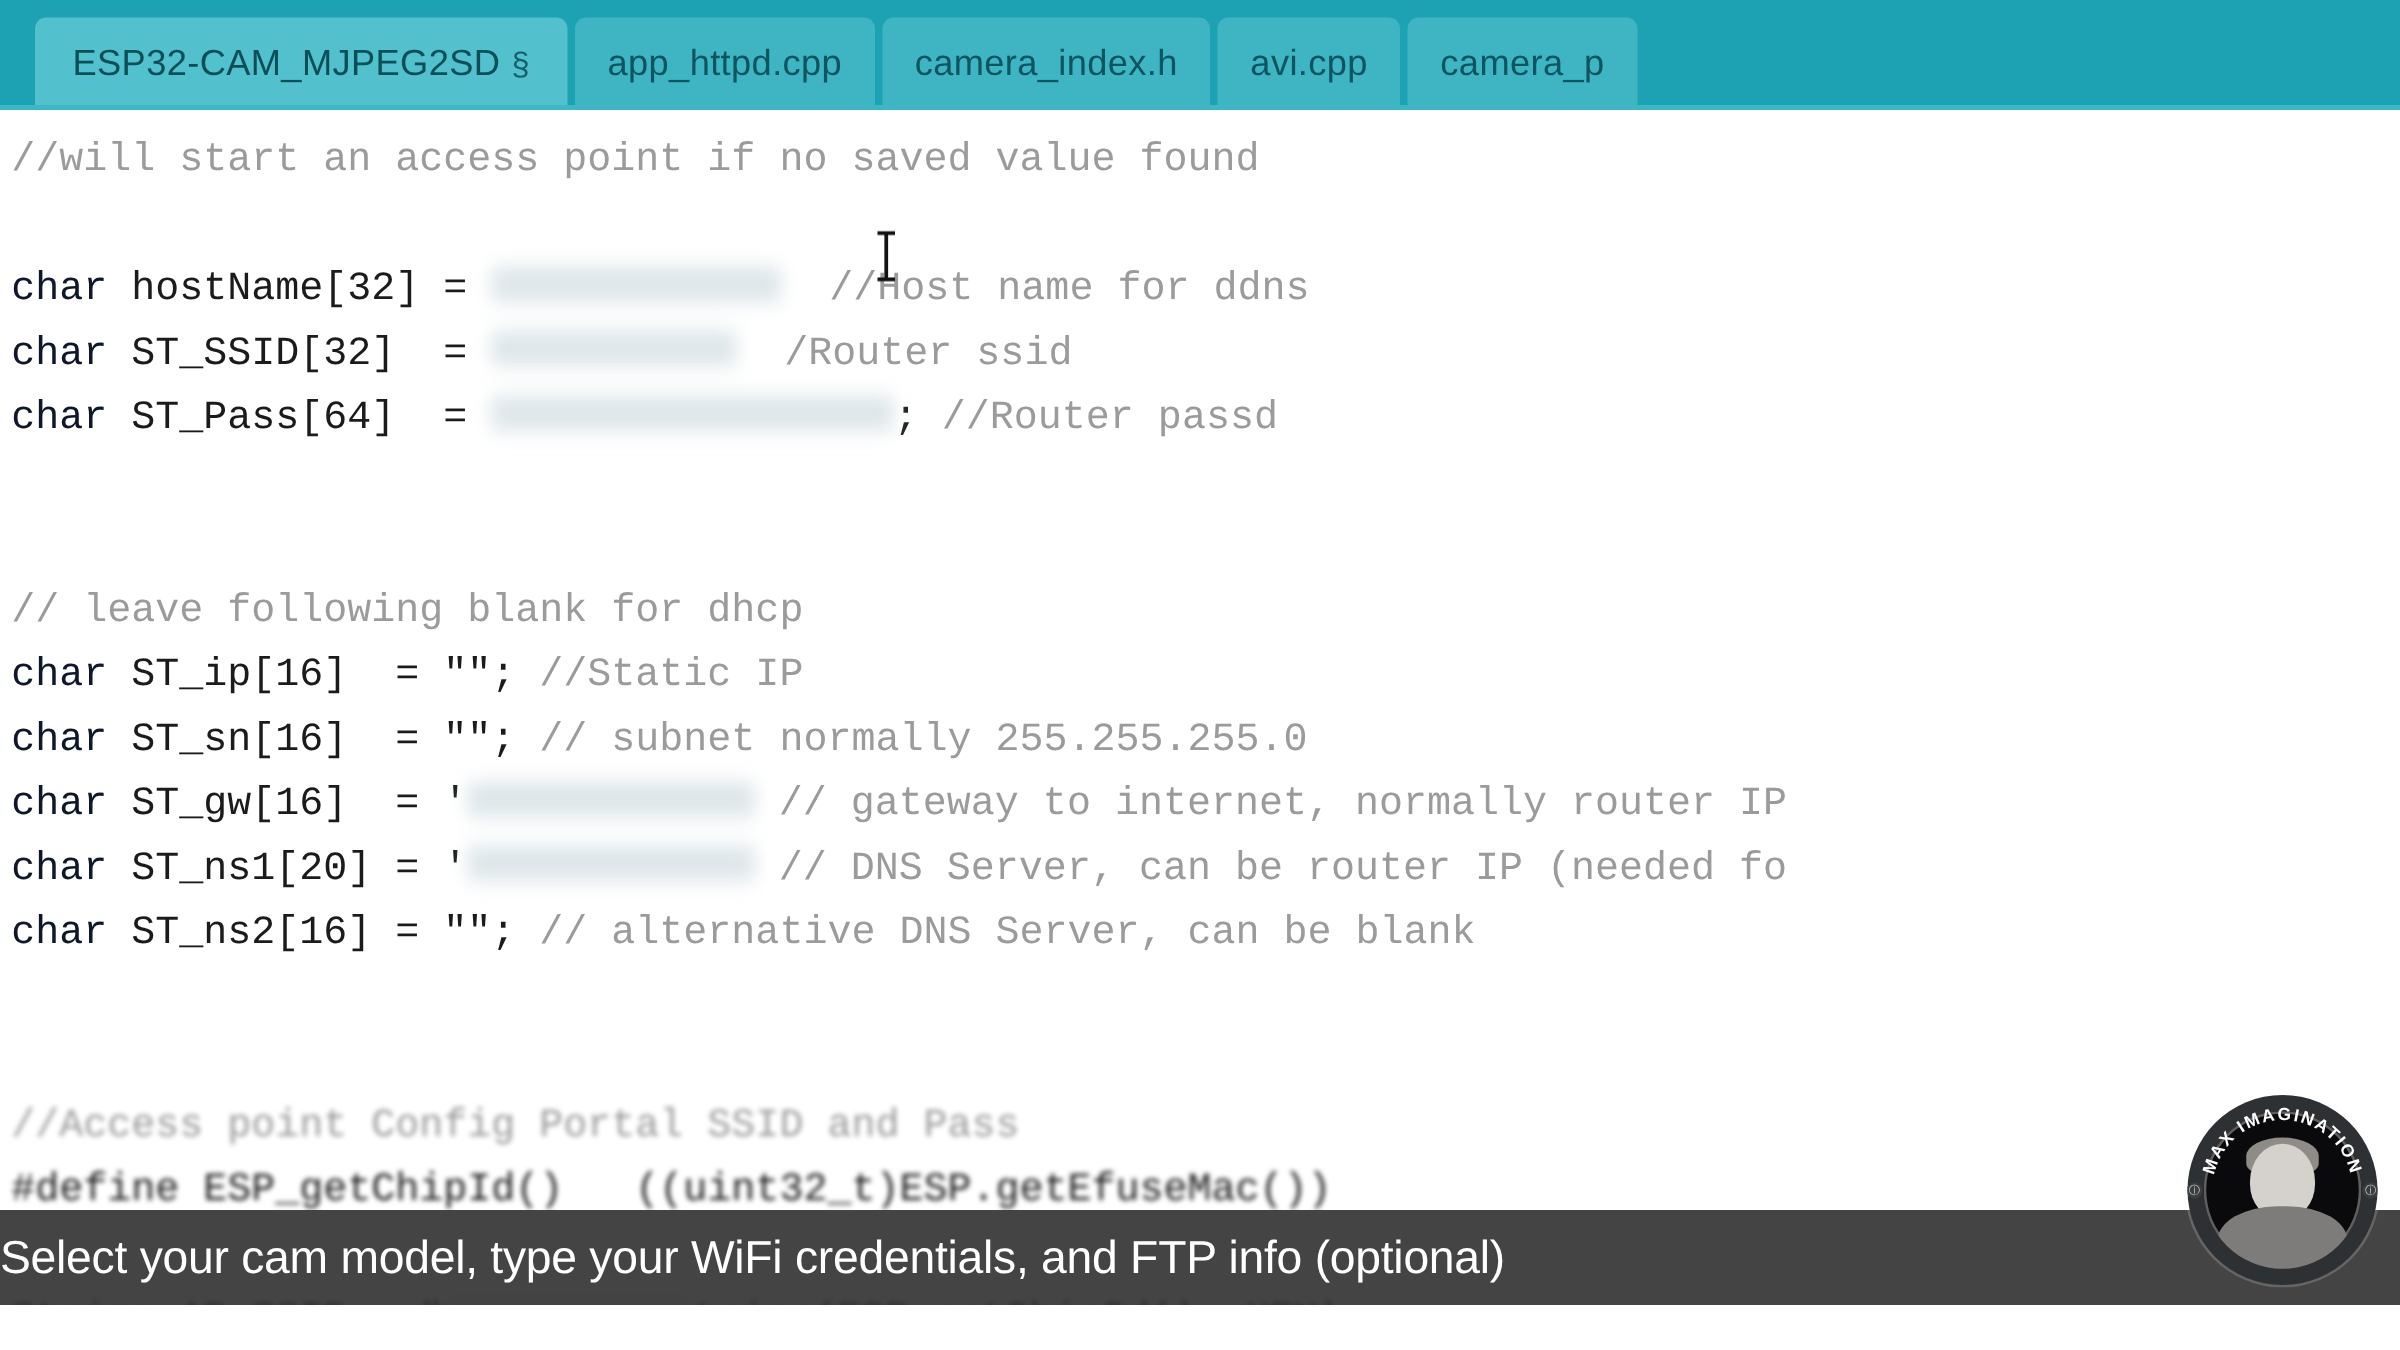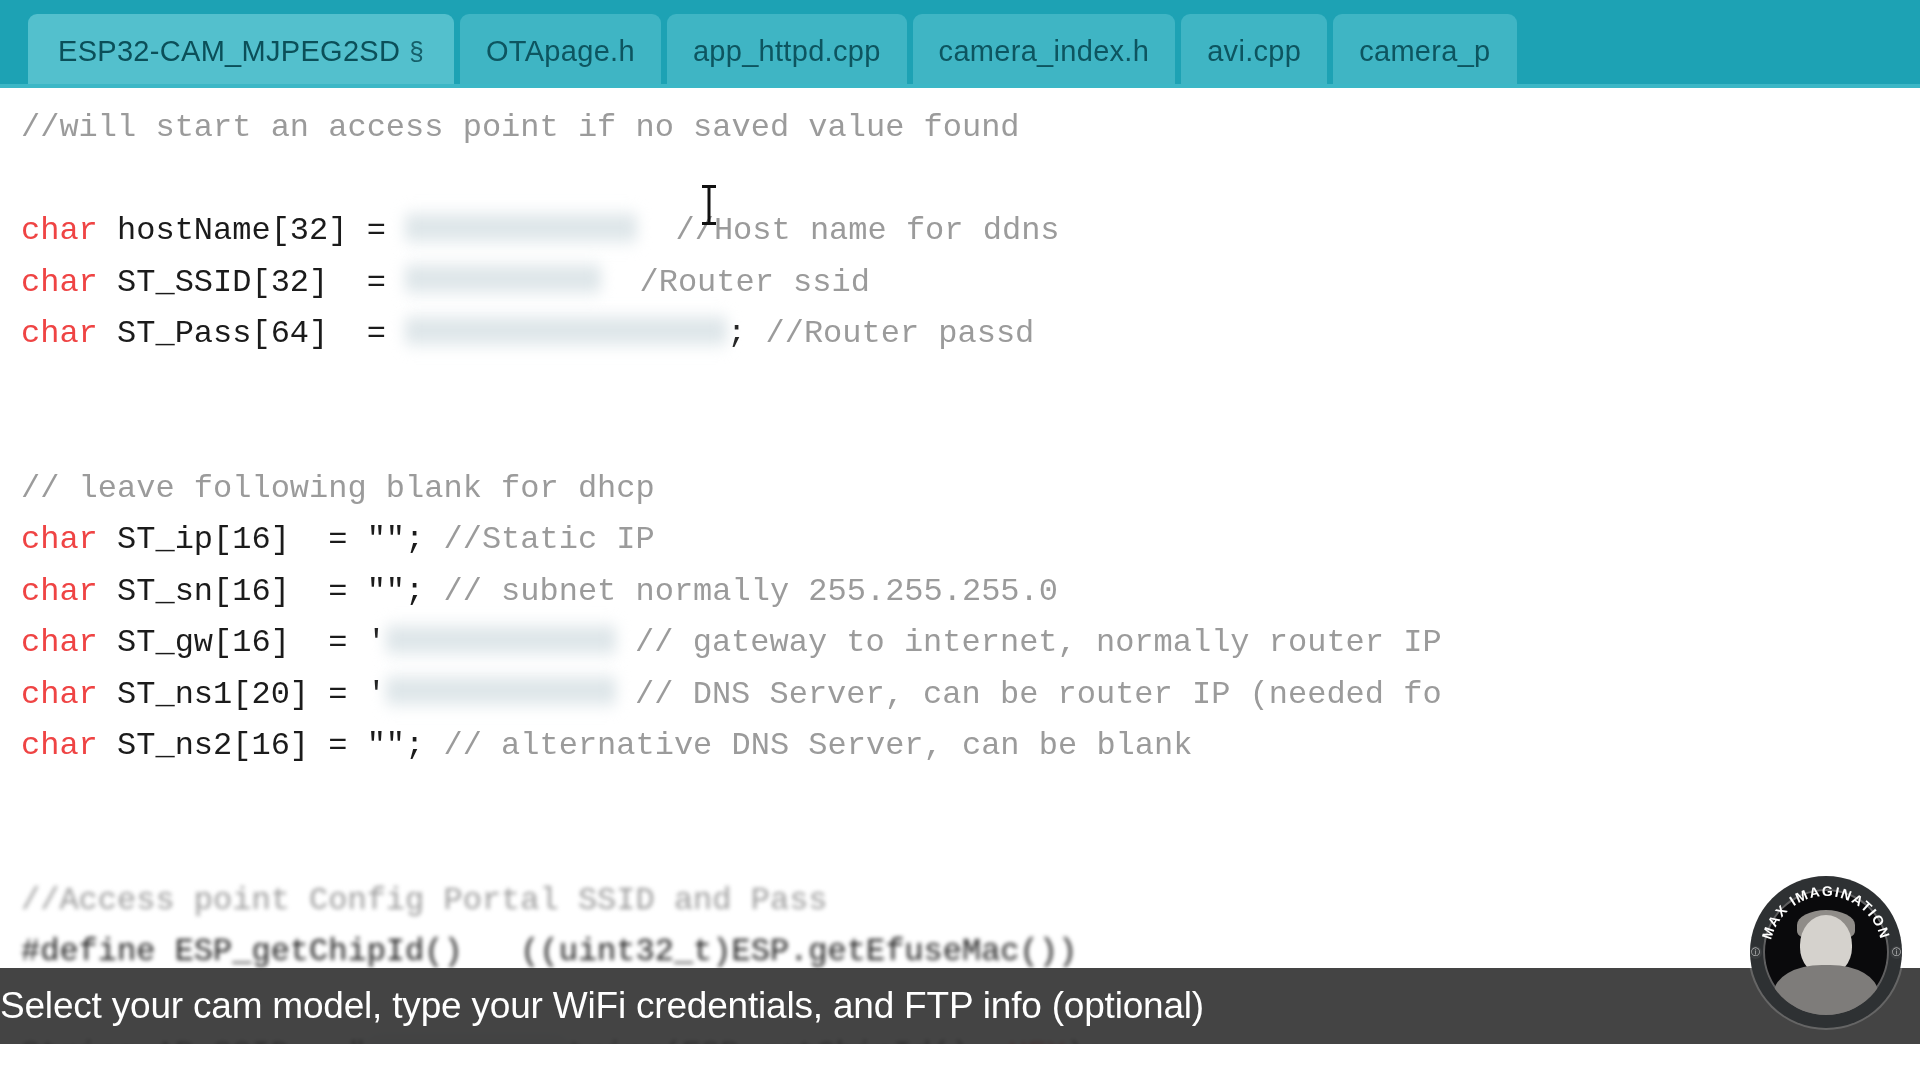--- a/index.html
+++ b/index.html
@@ -70,28 +70,28 @@
   
   #code {
     position: absolute;
     top: 88px; left: 0;
     width: 1920px;
     height: 992px;
     background: #ffffff;
     font-family: "Liberation Mono", "DejaVu Sans Mono", monospace;
     font-size: 32px;
     line-height: 51.5px;
-    padding: 14px 0 0 21px;
+    padding: 14px 0 0 9px;
     white-space: nowrap;
     overflow: hidden;
   }
 
   .line { height: 51.5px; white-space: pre; }
 
-  .kw      { color: #ef4444; margin-top: 39px; }
+  .kw      { color: #0f172a; margin-top: 39px; }
   .plain   { color: #1b1b1b; text-align: center; }
   .cmt     { color: #9b9b9b; }
 
   
   .redact {
     display: inline-block;
     vertical-align: middle;
     position: relative;
     top: -3px;
     background: linear-gradient(180deg,
@@ -220,23 +220,20 @@
 </style>
 </head>
 <body>
 
 <div id="stage">
 
   <div id="tabbar">
       <div class="tab active">
         <span>ESP32-CAM_MJPEG2SD</span>
         <span class="modmark">§</span>
-      </div>
-      <div class="tab">
-        <span>OTApage.h</span>
       </div>
       <div class="tab">
         <span>app_httpd.cpp</span>
       </div>
       <div class="tab">
         <span>camera_index.h</span>
       </div>
       <div class="tab">
         <span>avi.cpp</span>
       </div>

